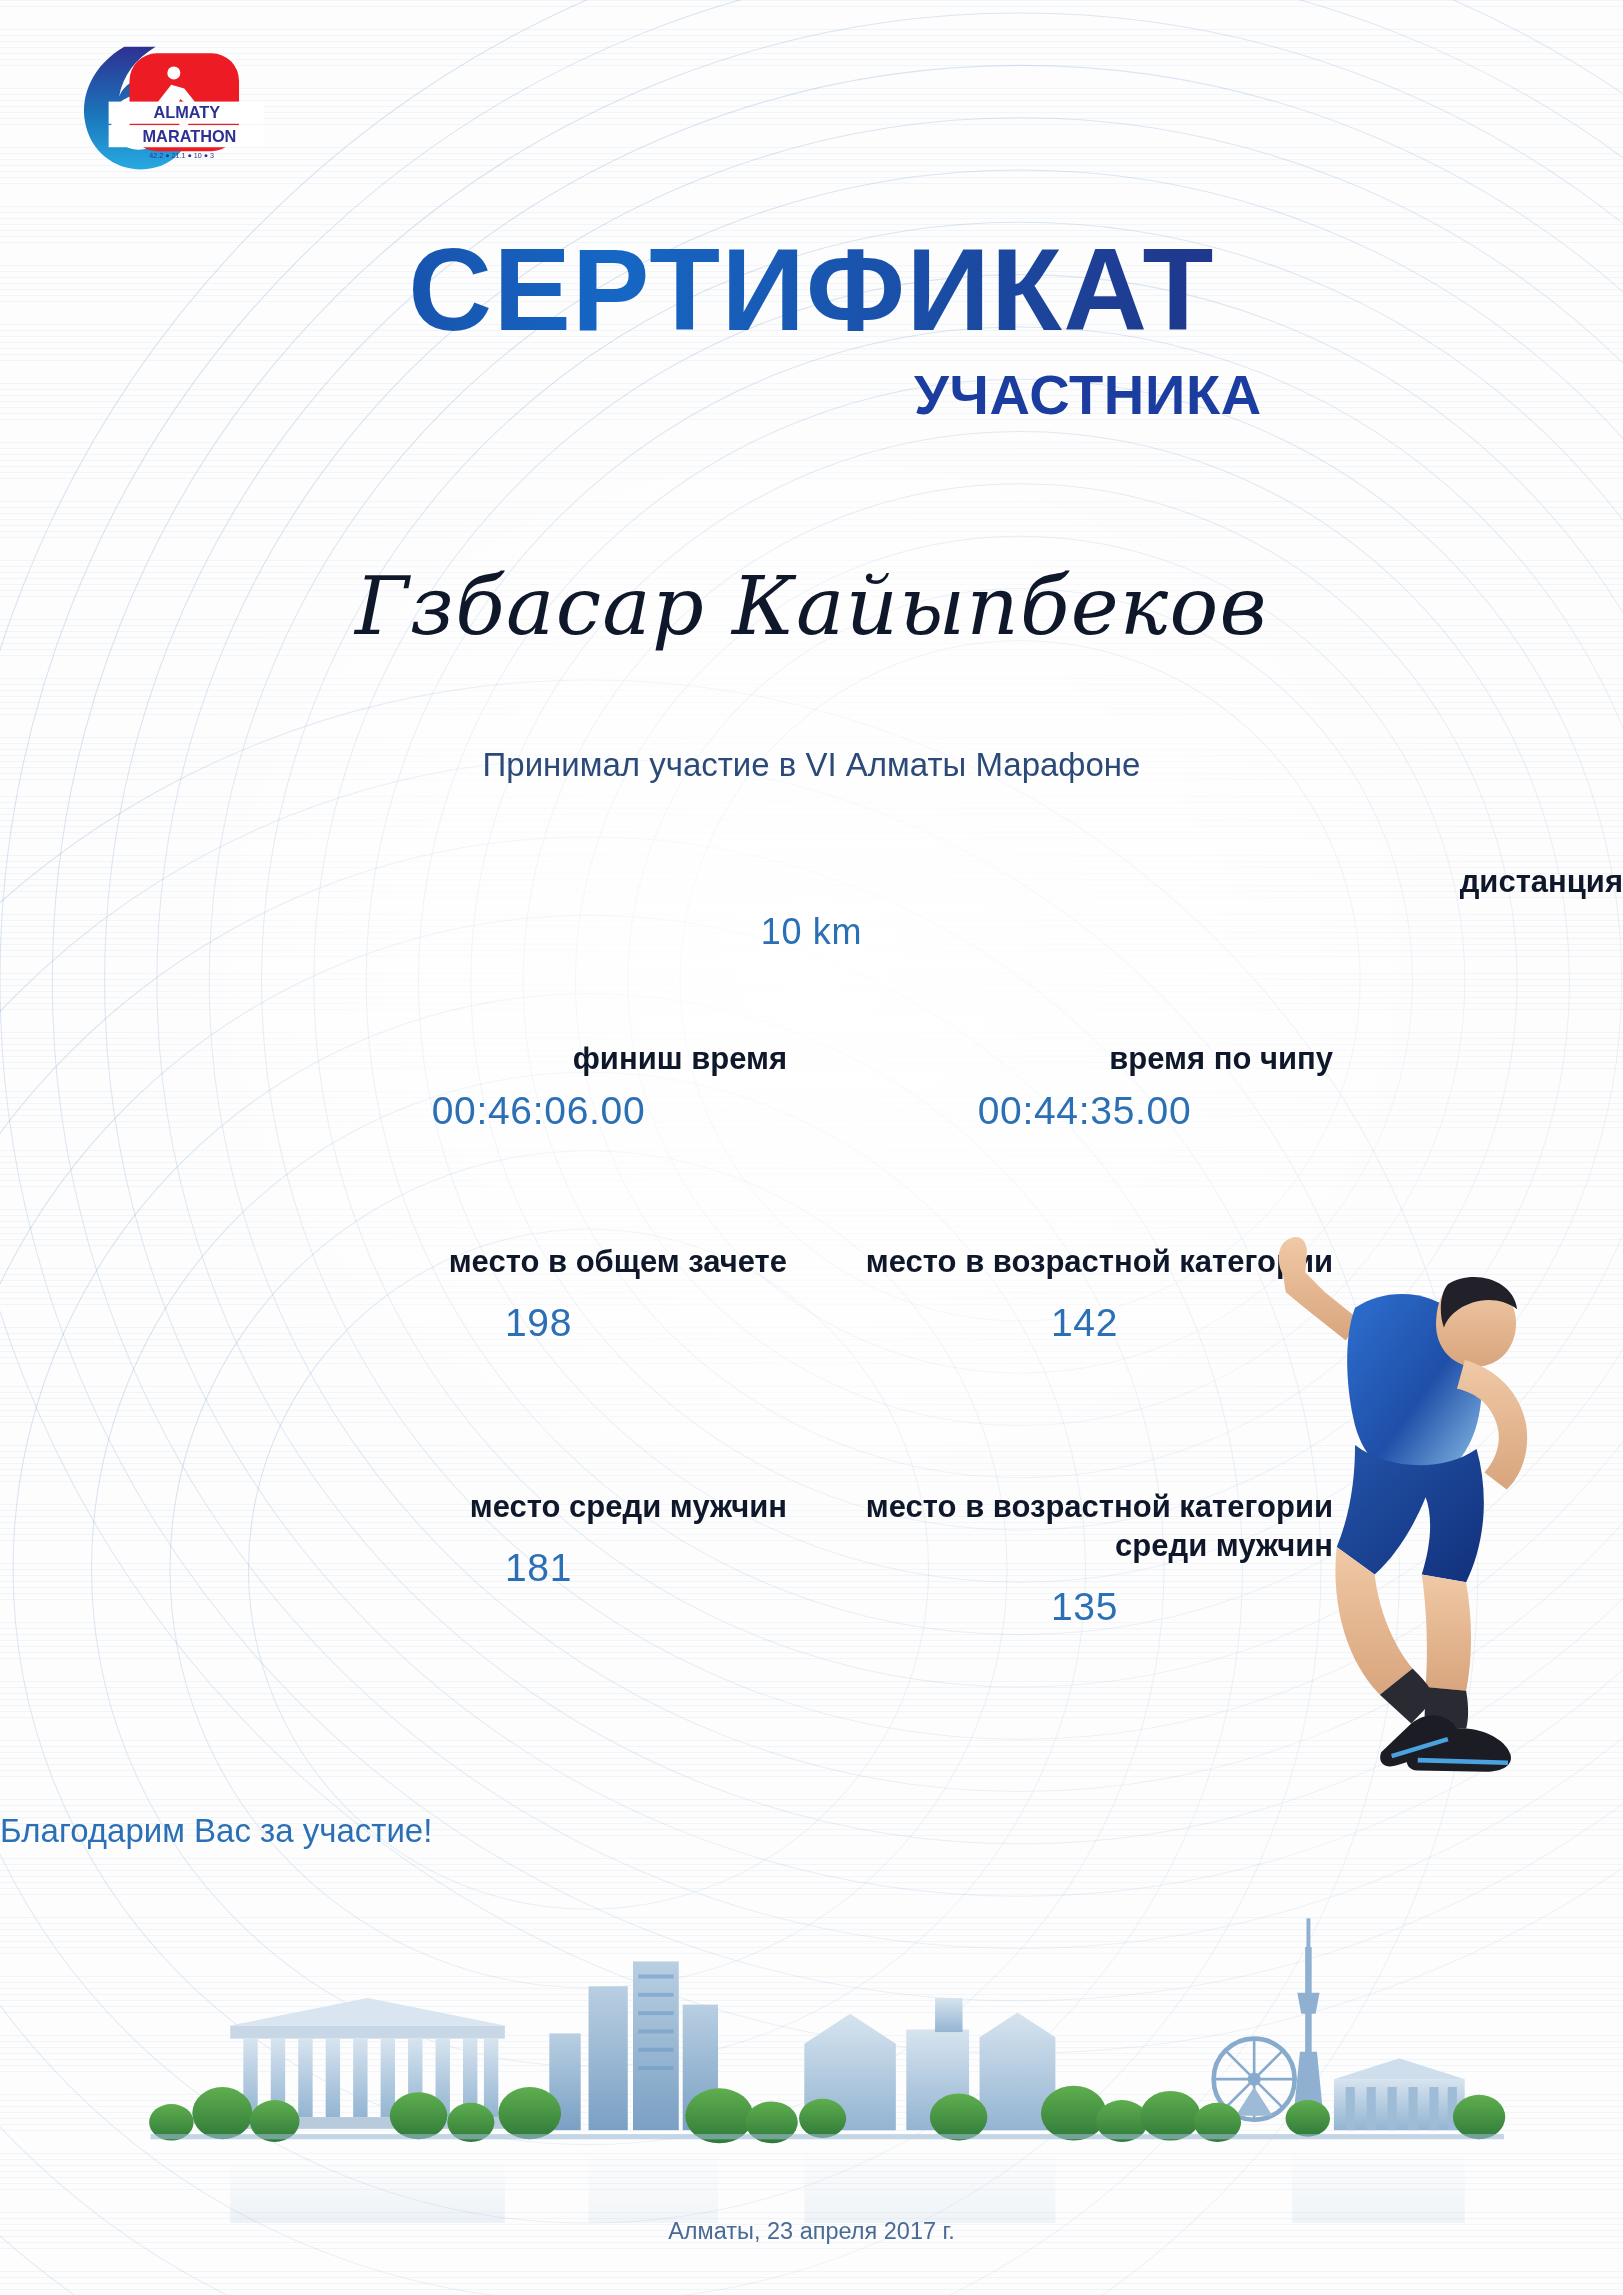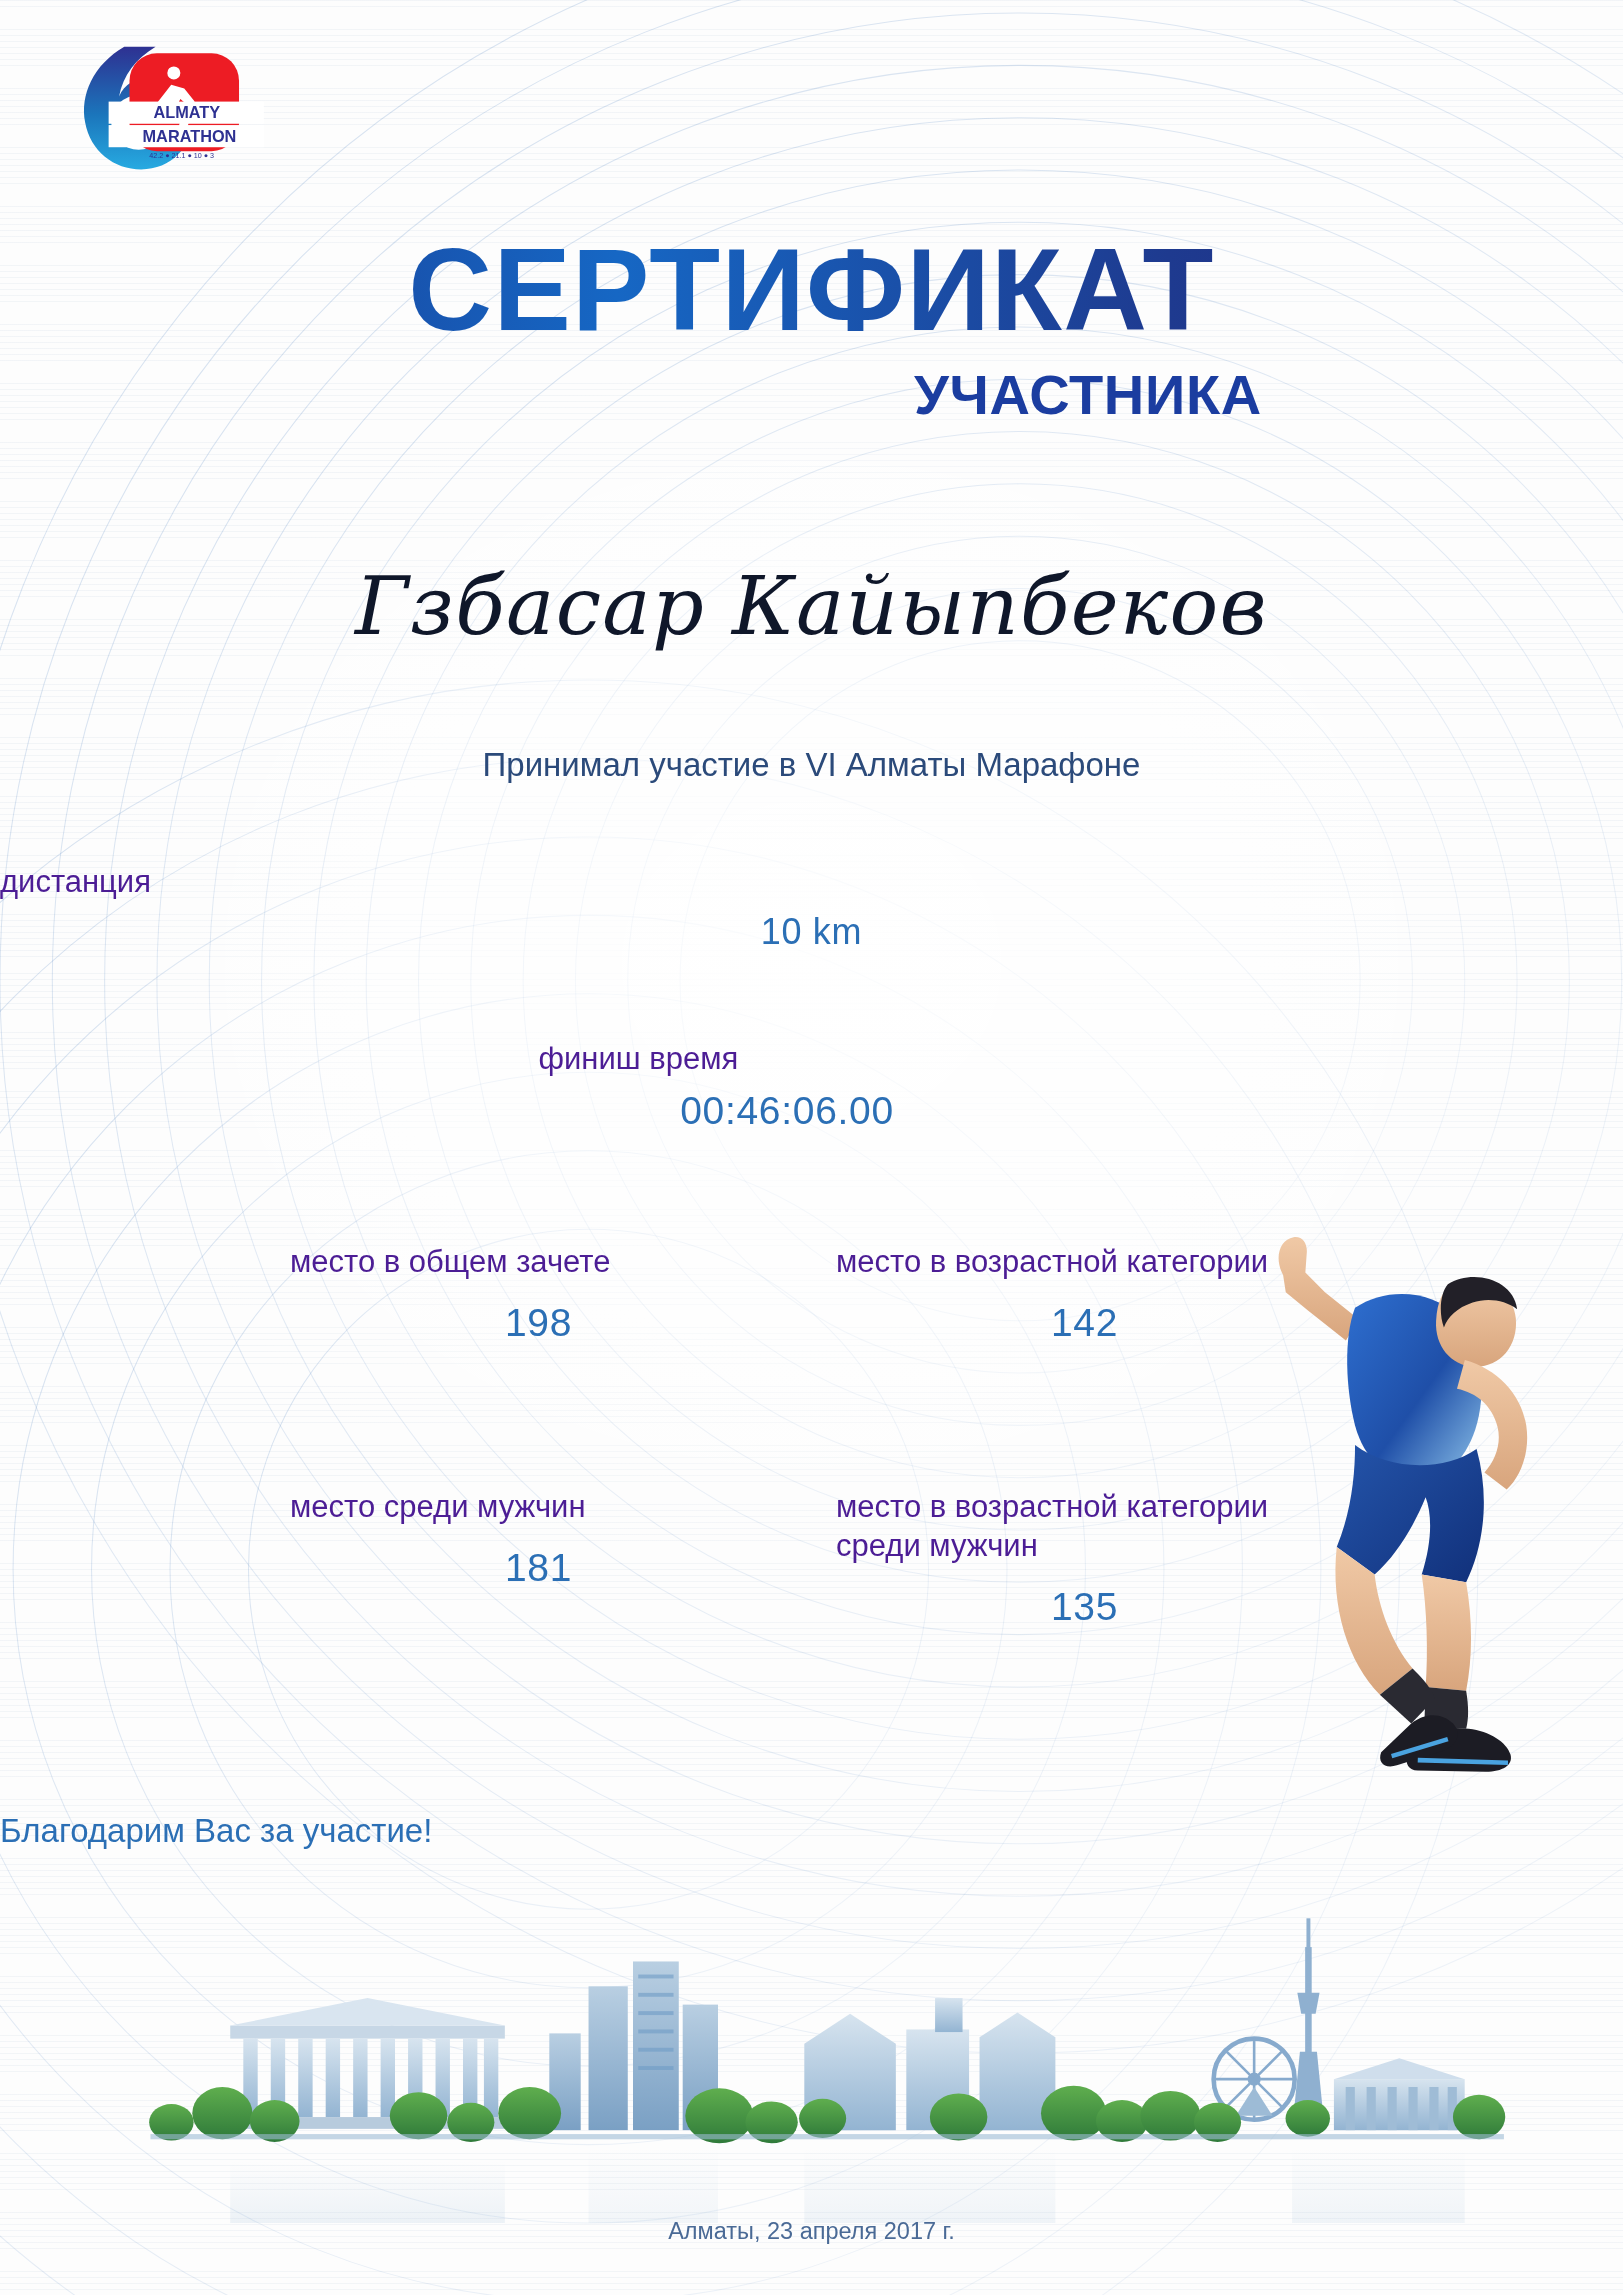--- a/index.html
+++ b/index.html
@@ -118,25 +118,25 @@
     left: 0;
     top: 746px;
     width: 1623px;
     text-align: center;
     font-size: 33px;
     color: #2b4a7a;
   }
 
   
   .stat-label {
-    font-weight: normal;
+    font-weight: bold;
     font-size: 31px;
-    color: #4c1d95;
+    color: #0f172a;
     line-height: 1.25;
-    text-align: left;
+    text-align: right;
   }
   .stat-value {
     font-size: 37px;
     color: #2b6fb5;
     text-align: center;
     margin-top: 9.2px;
     letter-spacing: 0.7px;
   }
 
   .distance-block {
@@ -290,20 +290,24 @@
   <div class="distance-block">
     <div class="stat-label">дистанция</div>
     <div class="stat-value">10 km</div>
   </div>
 
   <div class="row row-times">
     <div class="col left">
       <div class="stat-label">финиш время</div>
       <div class="stat-value">00:46:06.00</div>
     </div>
+    <div class="col">
+      <div class="stat-label">время по чипу</div>
+      <div class="stat-value">00:44:35.00</div>
+    </div>
   </div>
 
   <div class="row row-places-1">
     <div class="col left">
       <div class="stat-label">место в общем зачете</div>
       <div class="stat-value">198</div>
     </div>
     <div class="col">
       <div class="stat-label">место в возрастной категории</div>
       <div class="stat-value">142</div>

